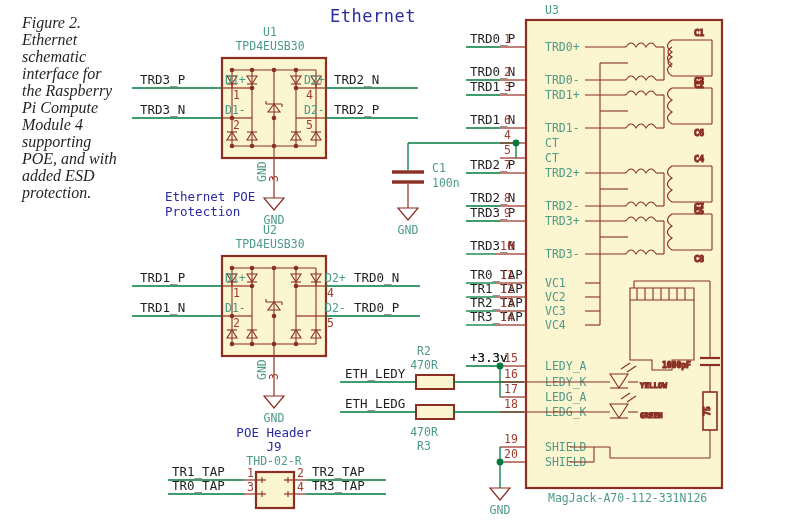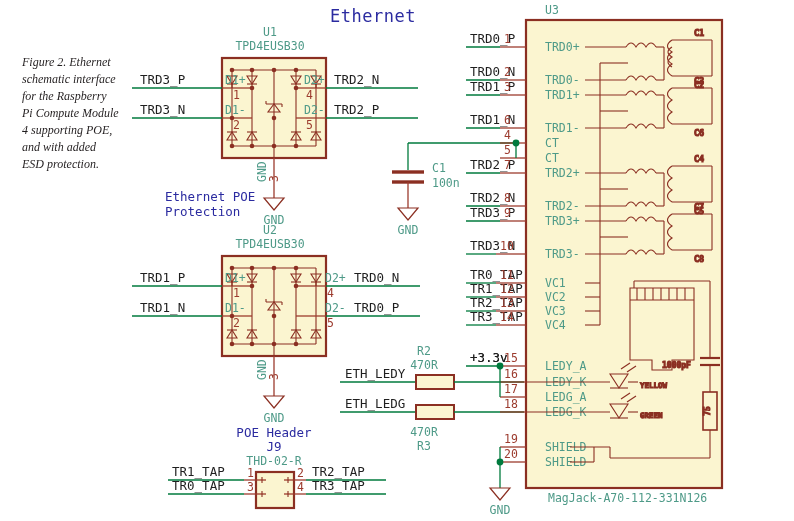--- a/index.html
+++ b/index.html
@@ -2,21 +2,21 @@
 <html><head>
 <meta charset="utf-8">
 <style>
   html,body{margin:0;padding:0;background:#ffffff;}
   body{width:794px;height:521px;overflow:hidden;
        font-family:"DejaVu Sans Mono","Liberation Mono",monospace;}
   #root{position:relative;width:794px;height:521px;background:#ffffff;}
   svg{position:absolute;left:0;top:0;}
   .cap{position:absolute;left:22px;top:14px;width:98px;
        font-family:"Liberation Serif","DejaVu Serif",serif;
-       font-style:italic;font-size:12px;line-height:17px;color:#231f20;margin-top:40px;}
+       font-style:italic;font-size:16px;line-height:17px;color:#231f20;}
   text{font-family:"DejaVu Sans Mono","Liberation Mono",monospace;}
 </style>
 </head>
 <body>
 
 <div id="root">
 
   <div class="cap">Figure 2. Ethernet schematic interface for the Raspberry Pi Compute Module 4 supporting POE, and with added ESD protection.</div>
 
   <svg width="794" height="521" viewBox="0 0 794 521">

